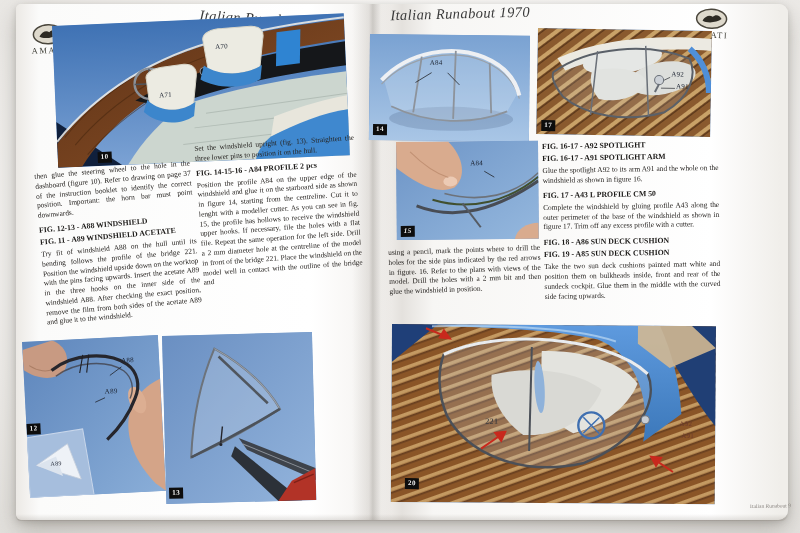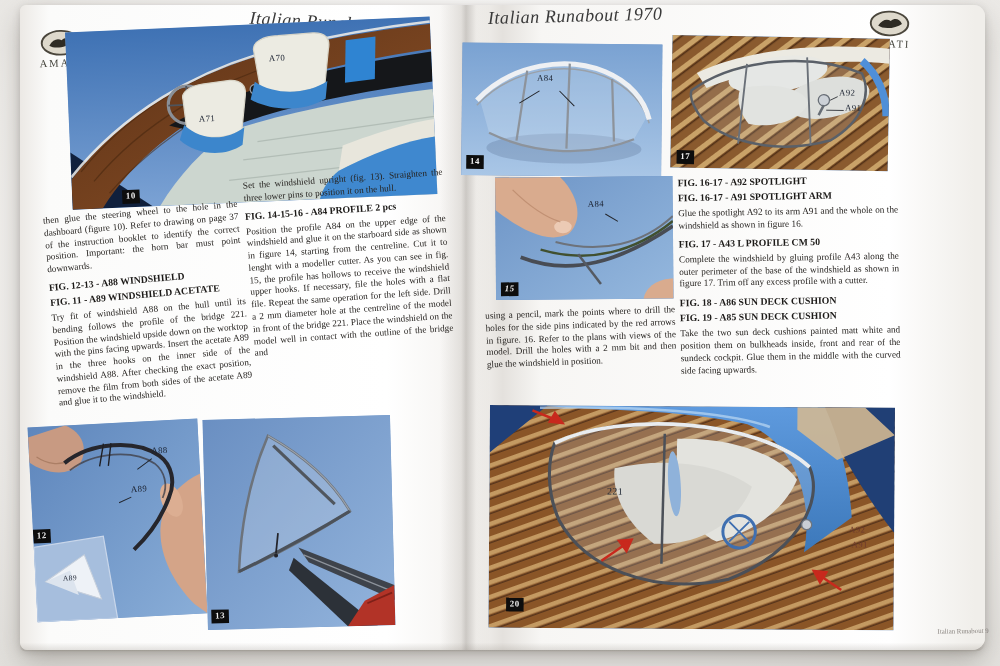--- a/index.html
+++ b/index.html
@@ -16,21 +16,21 @@
     text-align:center;white-space:nowrap;transform-origin:top left;}
   .logo{position:absolute;width:44px;text-align:center;transform-origin:top left;}
   .logo svg{display:block;margin:0 auto;}
   .logo .brand{font-size:8.5px;letter-spacing:1.5px;color:#44443c;margin-top:0px;display:block;}
   .fig{position:absolute;overflow:hidden;transform-origin:top left;background:#6f96c8;}
   .fig svg{display:block;}
   .fignum{position:absolute;background:#0d0d0d;color:#efefef;font-weight:bold;
     font-size:7px;line-height:1;padding:2px 3px;letter-spacing:.5px;}
   .plabel{position:absolute;font-size:7px;color:#1b2230;letter-spacing:.3px;white-space:nowrap;}
   .plabel.red{color:#6e3a2c;}
-  .plabel.big{font-size:8px;color:#222a36;}
+  .plabel.big{font-size:8px;color:#222a36;margin-top:28px;}
   .col{position:absolute;color:#262320;transform-origin:top left;}
   .col p{font-size:7.4px;line-height:1.32;text-align:justify;margin:0 0 5px 0;}
   .col h4{font-size:7.8px;line-height:1.3;margin:4px 0 2px 0;color:#1c1a18;}
   .col h4.tight{margin:0 0 2px 0;}
   .footer{position:absolute;font-size:5.5px;color:#8a8580;white-space:nowrap;transform-origin:top left;}
 </style>
 </head>
 <body>
 
 <div class="book">

